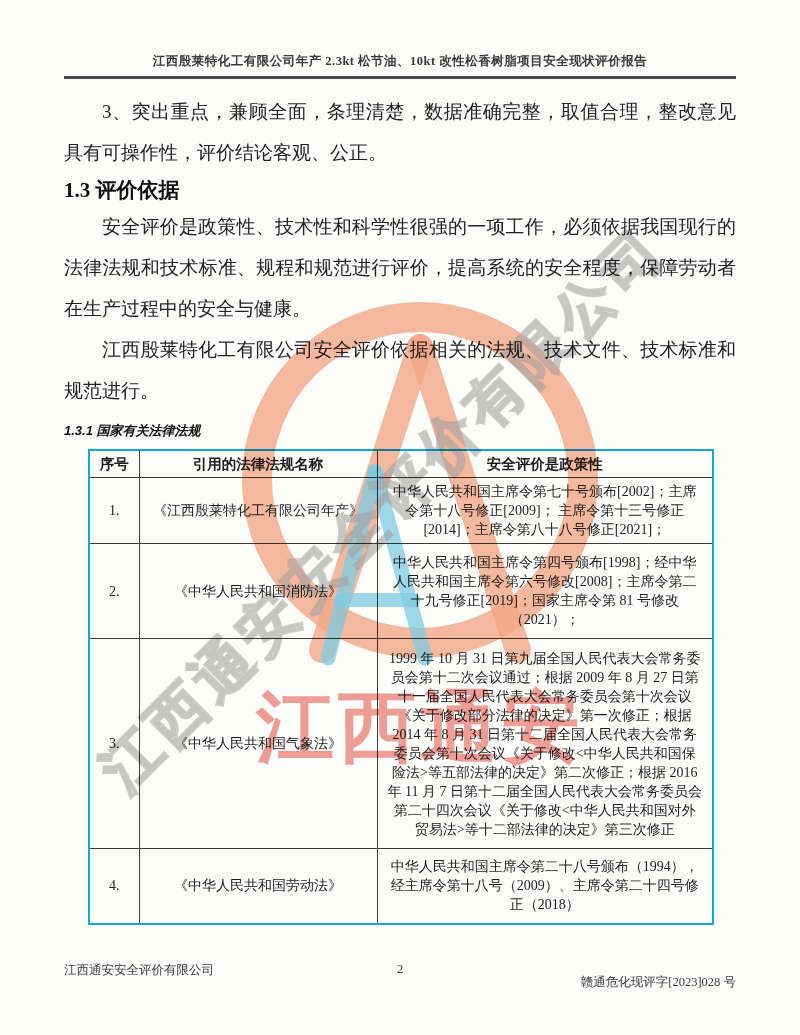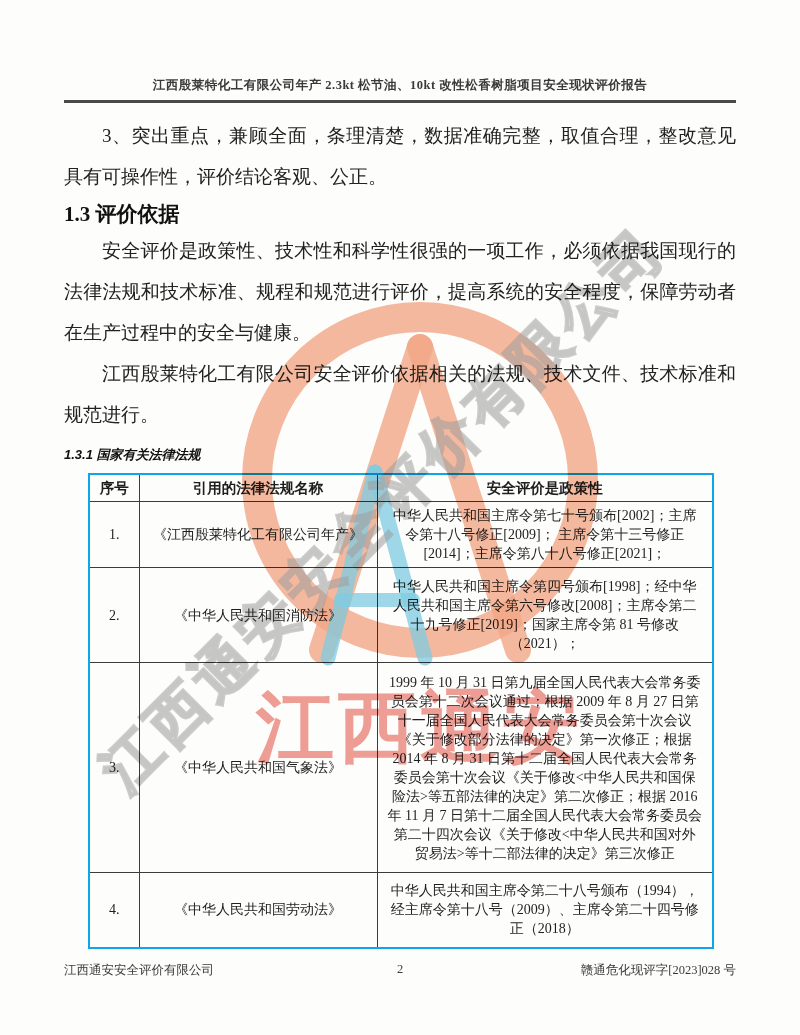--- a/index.html
+++ b/index.html
@@ -6,21 +6,21 @@
   body{background:#e8e8e8;}
   .page{
     position:relative;
     width:800px;height:1035px;
     margin:0 auto;
     background:#fdfdfc;
     overflow:hidden;
     font-family:"Liberation Serif","DejaVu Serif",serif;
     color:#2b2b2b;
   }
-  .content{position:relative;z-index:1;padding:0 64px;margin-top:24px;}
+  .content{position:relative;z-index:1;padding:0 64px;}
   
   .hdr{padding-top:52px;text-align:center;}
   .hdr-title{
     font-size:12.5px;font-weight:bold;color:#3a3a3a;
     letter-spacing:.5px;line-height:18px;
   }
   .hdr-rule{border-bottom:3px solid #4a4a4a;margin-top:6px;}
   
   .para{
     font-size:19px;line-height:41px;text-align:justify;
@@ -57,21 +57,21 @@
   tr.row-2{height:95px;}
   tr.row-3{height:210px;}
   tr.row-4{height:75px;}
   
   .ftr{
     position:absolute;z-index:1;left:64px;right:64px;top:962px;
     font-size:12.5px;color:#3a3a3a;
   }
   .ftr-left{position:absolute;left:0;top:0;}
   .ftr-page{position:absolute;left:0;right:0;text-align:center;top:0;}
-  .ftr-right{position:absolute;right:0;top:0;}
+  .ftr-right{position:absolute;right:0;top:12px;}
   
   .wm{
     position:absolute;inset:0;z-index:5;
     pointer-events:none;
     mix-blend-mode:multiply;
   }
   .wm-logo{position:absolute;left:225px;top:285px;}
   .wm-diag{
     position:absolute;left:112px;top:742px;
     transform:rotate(-45deg);transform-origin:0 50%;

